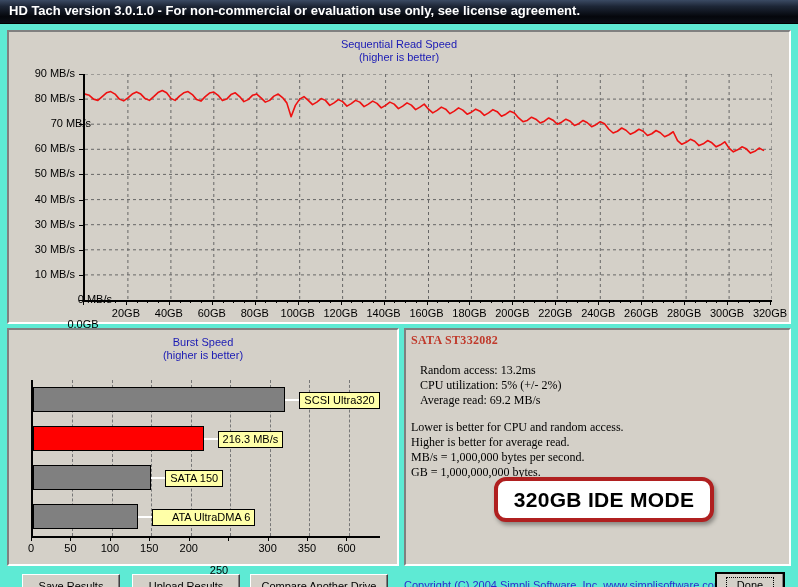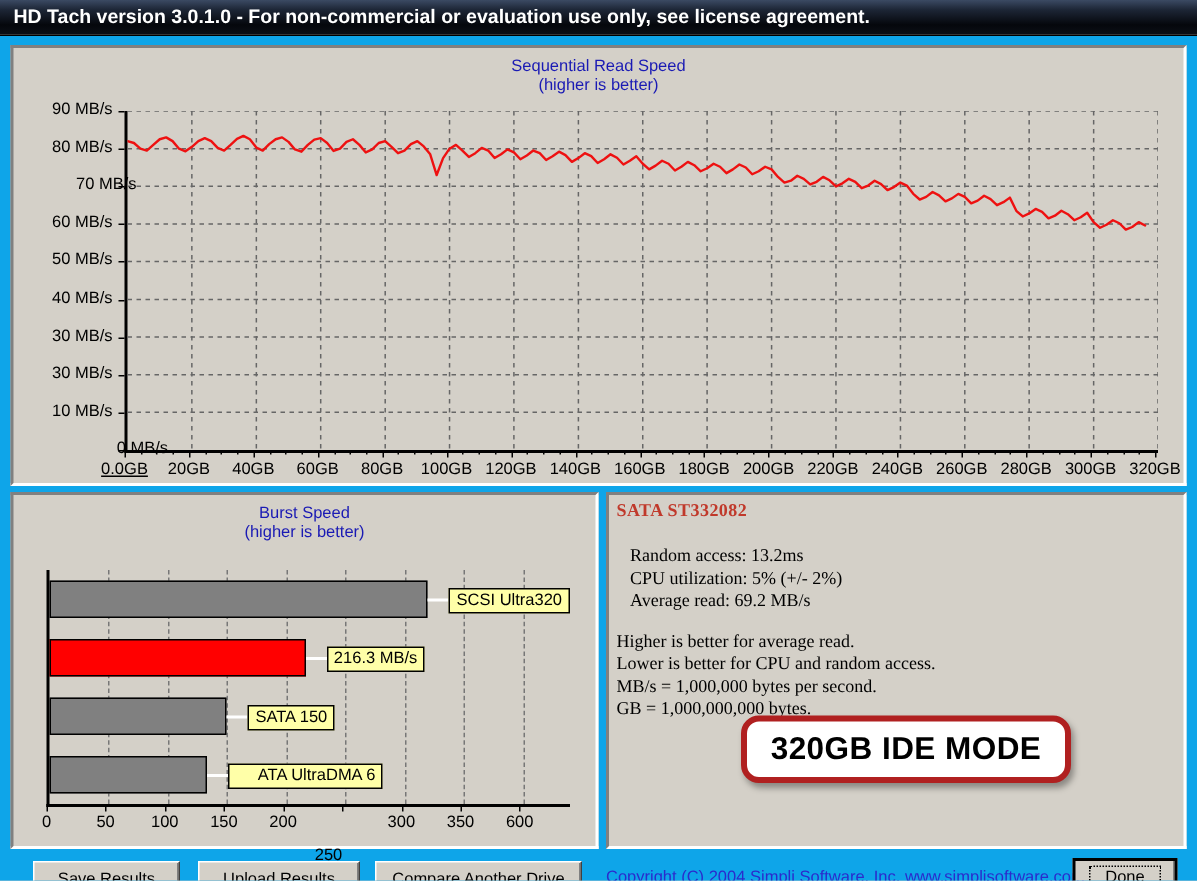--- a/index.html
+++ b/index.html
@@ -20,21 +20,21 @@
   }
   .titlebar-text{
     position:absolute;left:9px;top:3px;
     color:#ffffff;font-size:13px;font-weight:bold;
     letter-spacing:0px;white-space:nowrap;
   }
 
   
   .client{
     position:absolute;left:0;top:24px;width:798px;height:563px;
-    background:#0ea5e9;
+    background:#5eead4;
   }
 
   
   .sunken{
     position:absolute;box-sizing:border-box;
     background:#d4d0c8;
     border-top:2px solid #808080;
     border-left:2px solid #808080;
     border-right:2px solid #ffffff;
     border-bottom:2px solid #ffffff;
@@ -197,21 +197,21 @@
           <div class="ylabel" style="top: 117.333px; left: 0px; width: 66px;">60 MB/s</div>
           <div class="tick-y" style="left: 70px; top: 117.333px;"></div>
           <div class="ylabel" style="top: 92.2222px; left: 0px; width: 66px; padding-left: 16px;">70 MB/s</div>
           <div class="tick-y" style="left: 70px; top: 92.2222px;"></div>
           <div class="ylabel" style="top: 67.1111px; left: 0px; width: 66px;">80 MB/s</div>
           <div class="tick-y" style="left: 70px; top: 67.1111px;"></div>
           <div class="ylabel" style="top: 42px; left: 0px; width: 66px;">90 MB/s</div>
           <div class="tick-y" style="left: 70px; top: 42px;"></div>
         </div>
       <div id="seq-xticks">
-          <div class="xlabel" style="left: 74px; top: 275px; text-decoration: underline;">0.0GB</div>
+          <div class="xlabel" style="left: 74px; top: 286px; text-decoration: underline;">0.0GB</div>
           <div class="xlabel" style="left: 116.938px; top: 275px;">20GB</div>
           <div class="xlabel" style="left: 159.875px; top: 275px;">40GB</div>
           <div class="xlabel" style="left: 202.812px; top: 275px;">60GB</div>
           <div class="xlabel" style="left: 245.75px; top: 275px;">80GB</div>
           <div class="xlabel" style="left: 288.688px; top: 275px;">100GB</div>
           <div class="xlabel" style="left: 331.625px; top: 275px;">120GB</div>
           <div class="xlabel" style="left: 374.562px; top: 275px;">140GB</div>
           <div class="xlabel" style="left: 417.5px; top: 275px;">160GB</div>
           <div class="xlabel" style="left: 460.438px; top: 275px;">180GB</div>
           <div class="xlabel" style="left: 503.375px; top: 275px;">200GB</div>
@@ -339,22 +339,22 @@
     <div class="sunken" id="info-panel">
       <div class="info-inner">
         <div class="drive-name">SATA ST332082</div>
         <div id="info-lines">
             <div class="info-line ind">Random access: 13.2ms</div>
             <div class="info-line ind">CPU utilization: 5% (+/- 2%)</div>
             <div class="info-line ind">Average read: 69.2 MB/s</div>
           </div>
         <div class="info-gap"></div>
         <div id="info-notes">
+            <div class="info-line">Lower is better for CPU and random access.</div>
             <div class="info-line">Higher is better for average read.</div>
-            <div class="info-line">Lower is better for CPU and random access.</div>
             <div class="info-line">MB/s = 1,000,000 bytes per second.</div>
             <div class="info-line">GB = 1,000,000,000 bytes.</div>
           </div>
       </div>
       <div class="badge">320GB IDE MODE</div>
     </div>
 
     <div class="btn" style="left:22px;top:550px;width:98px;">
       <span><u>S</u><span>ave Results</span></span>
     </div>

